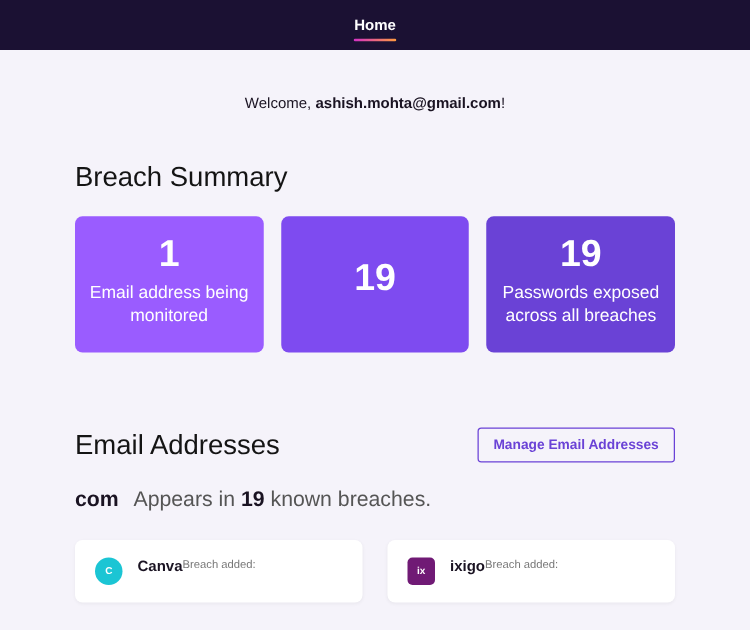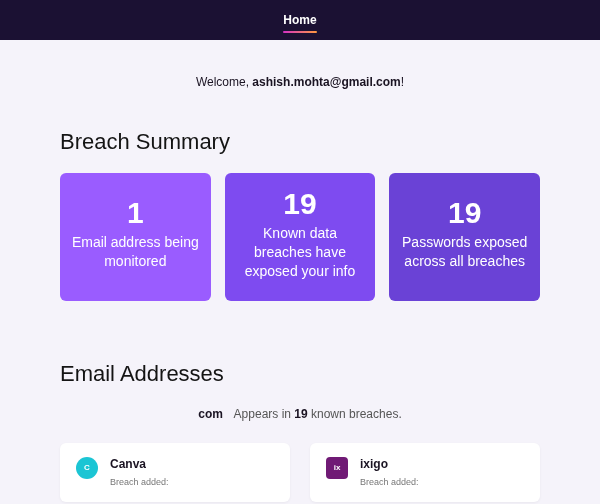--- a/index.html
+++ b/index.html
@@ -96,22 +96,21 @@
     border: 1.5px solid #6a42d6;
     color: #6a42d6;
     background: transparent;
     font-size: 11px;
     font-weight: 700;
     padding: 7px 12px;
     border-radius: 3px;
     cursor: pointer;
   }
   .appears-line {
-    text-align: center;
-    font-size: 12px;
+    font-size: 17px;
     color: #555;
     margin-bottom: 22px;
   }
   .appears-line .domain { font-weight: 700; color: #1a1322; margin-right: 8px; }
   .appears-line .count { font-weight: 700; color: #1a1322; }
   
   .breach-row {
     display: flex;
     gap: 20px;
   }
@@ -131,21 +130,21 @@
     flex-shrink: 0;
     display: flex;
     align-items: center;
     justify-content: center;
     font-size: 8px;
     font-weight: 700;
     color: #fff;
   }
   .logo-canva { background: #1bc5d4; border-radius: 50%; }
   .logo-ixigo { background: #701a75; }
-  .breach-info { display: flex; flex-direction: column; }
+  .breach-info { display: flex; flex-direction: row; }
   .breach-name {
     font-size: 12px;
     font-weight: 700;
     color: #1a1322;
     margin-bottom: 6px;
   }
   .breach-sub {
     font-size: 9px;
     color: #777;
     line-height: 1.3;
@@ -165,30 +164,30 @@
 <div class="content">
   <h2 class="section-title">Breach Summary</h2>
 
   <div class="cards">
     <div class="card card-0">
       <div class="card-num">1</div>
       <div class="card-label">Email address being monitored</div>
     </div>
     <div class="card card-1">
       <div class="card-num">19</div>
-      <div class="card-label">Known data breaches have exposed your info</div>
     </div>
     <div class="card card-2">
       <div class="card-num">19</div>
       <div class="card-label">Passwords exposed across all breaches</div>
     </div>
   </div>
 
   <div class="email-header">
     <h2 class="section-title" style="margin-bottom:0">Email Addresses</h2>
+    <button class="manage-btn">Manage Email Addresses</button>
   </div>
 
   <div class="appears-line">
     <span class="domain">com</span>
     <span>Appears in </span><span class="count">19</span><span> known breaches.</span>
   </div>
 
   <div class="breach-row">
     <div class="breach-card">
       <div class="breach-logo logo-canva">C</div>

